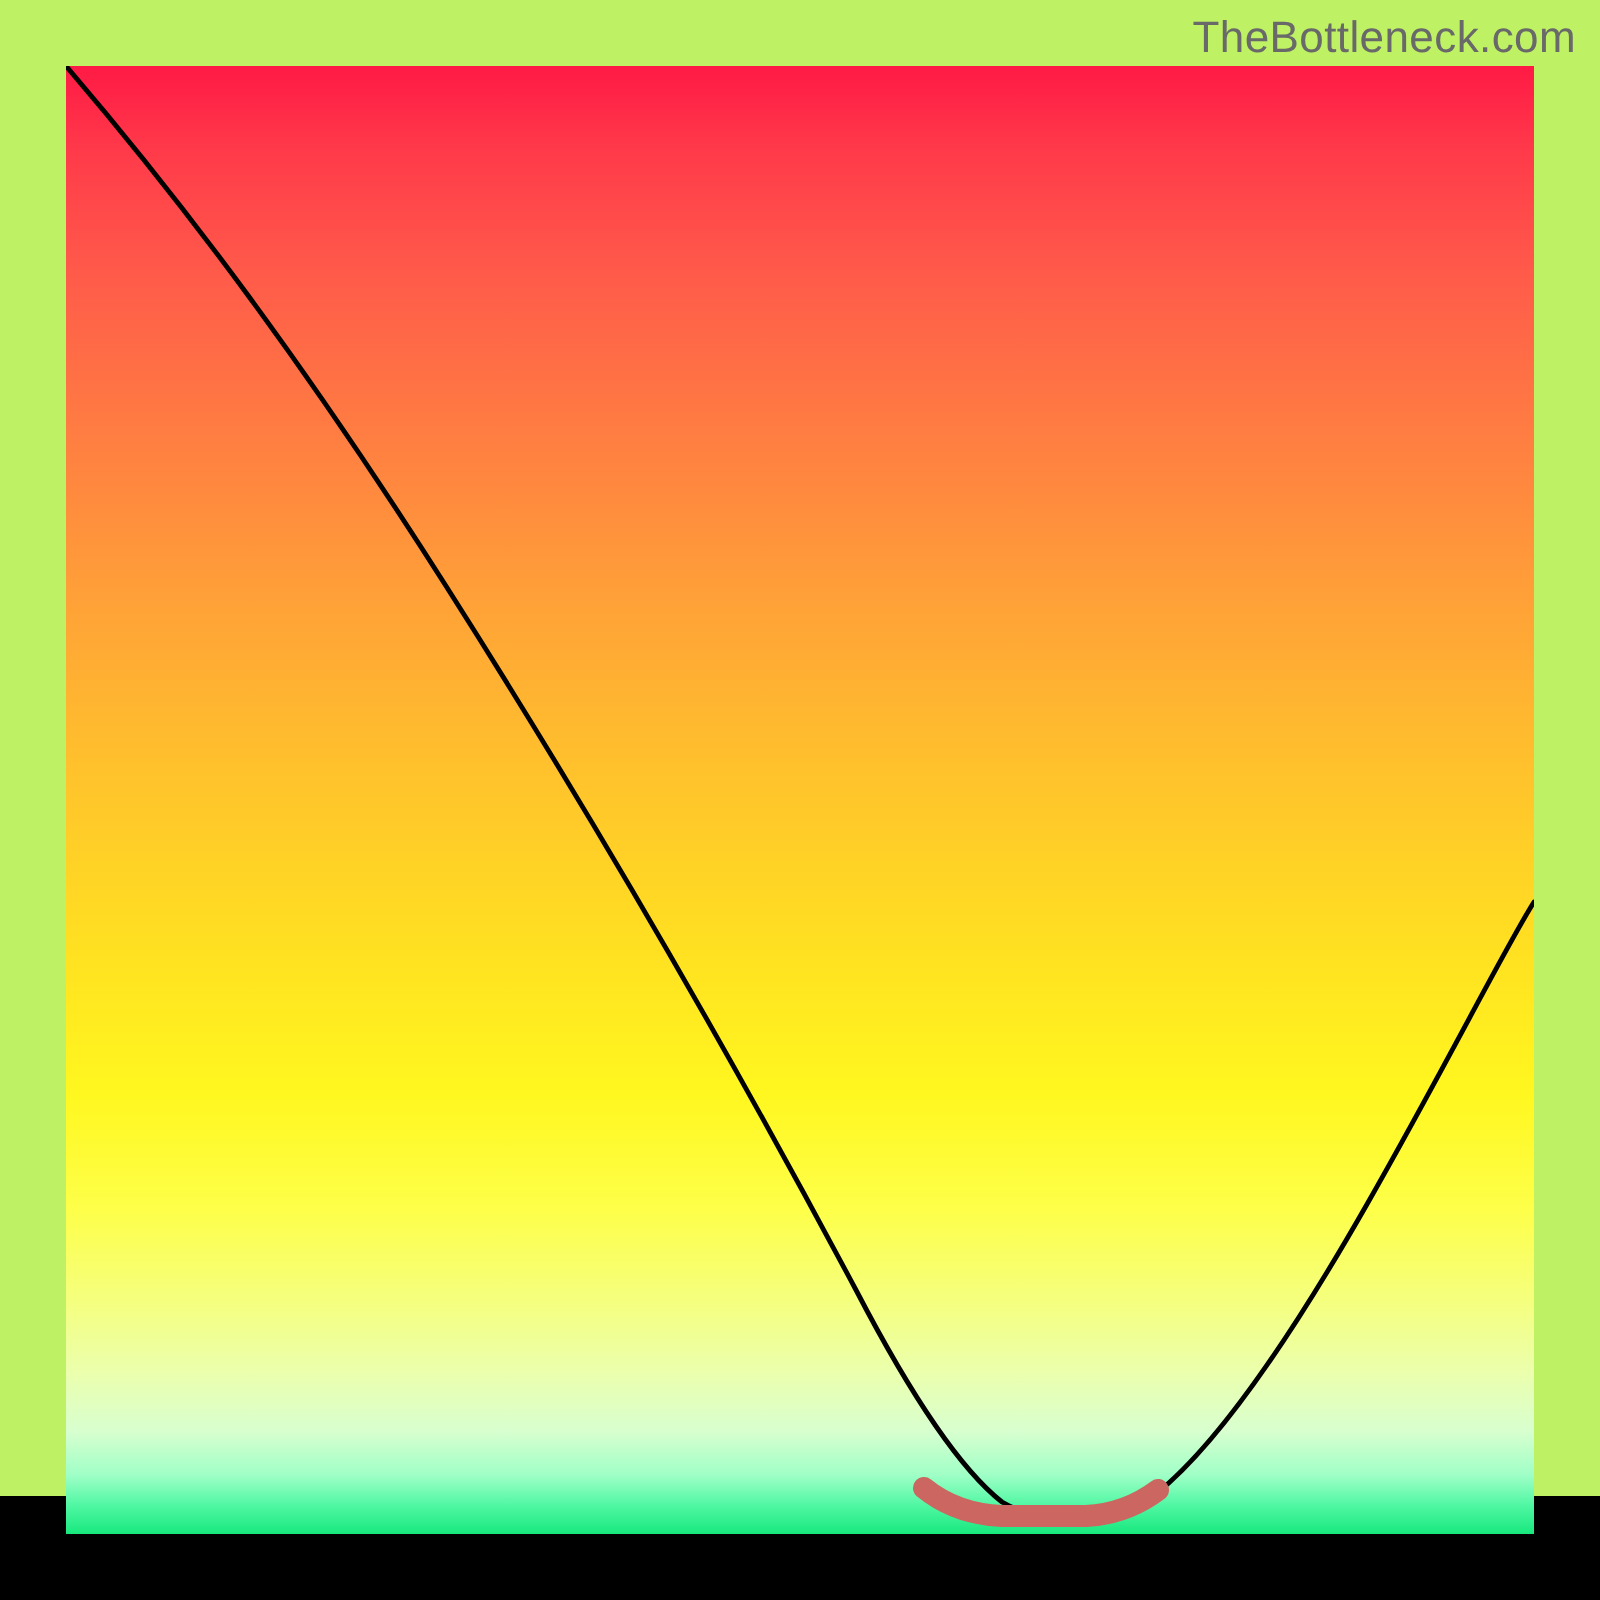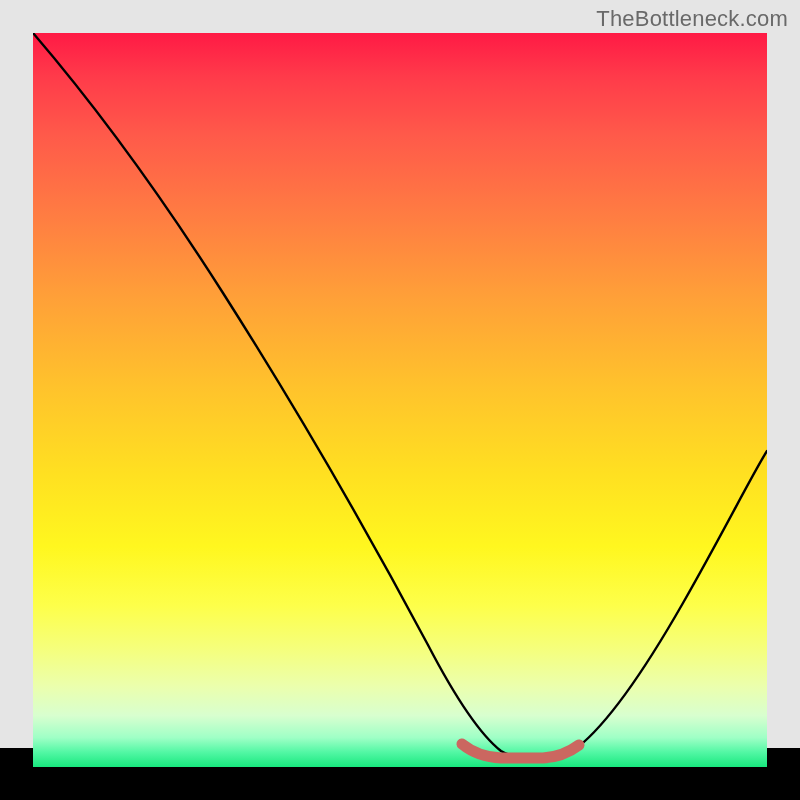--- a/index.html
+++ b/index.html
@@ -8,21 +8,21 @@
     width: 800px;
     height: 800px;
     overflow: hidden;
     font-family: Arial, Helvetica, sans-serif;
     background: #000;
   }
   .chart-frame {
     position: relative;
     width: 800px;
     height: 748px;
-    background: #e5e5e5;
+    background: #bef264;
   }
   .plot-area {
     position: absolute;
     left: 33px;
     top: 33px;
     width: 734px;
     height: 734px;
     overflow: hidden;
   }
   .gradient-bg {

